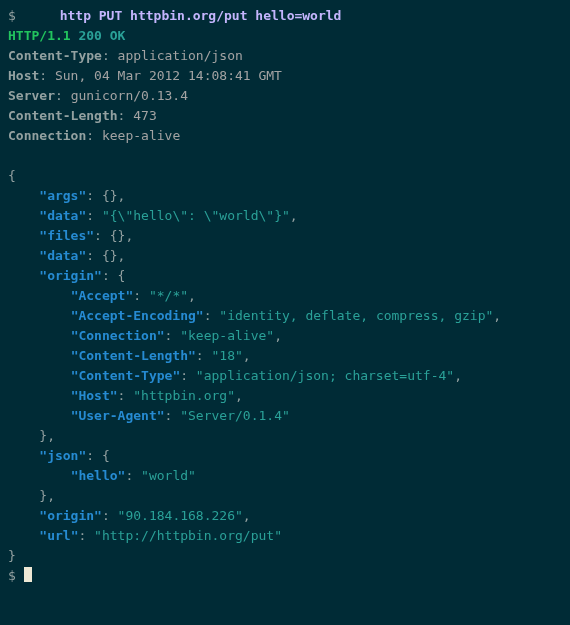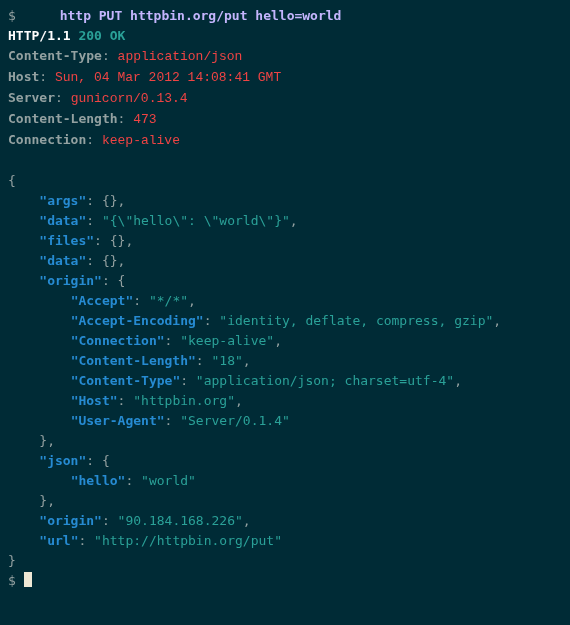--- a/index.html
+++ b/index.html
@@ -15,24 +15,24 @@
     padding: 6px 8px;
     font-family: Menlo, Consolas, "DejaVu Sans Mono", monospace;
     font-size: 13px;
     line-height: 20px;
     white-space: pre-wrap;
     word-wrap: break-word;
     color: #93a1a1;
   }
   .prompt { color: #93a1a1; }
   .cmd    { color: #c4b5fd; font-weight: bold; padding-left: 36px; }
-  .httpver{ color: #ffffff; font-weight: bold; }
+  .httpver{ color: #22c55e; font-weight: bold; }
   .status { color: #2aa198; font-weight: bold; text-align: center; }
   .hdrkey { color: #93a1a1; font-weight: bold; }
-  .hdrval { color: #ef4444; font-family: Liberation Mono, monospace; }
+  .hdrval { color: #a3a3a3; }
   .punct  { color: #93a1a1; }
   .jkey   { color: #268bd2; font-weight: bold; }
   .jstr   { color: #2aa198; }
   .cursor {
     display: inline-block;
     width: 8px;
     height: 15px;
     background: #eee8d5;
     vertical-align: -2px;
   }

